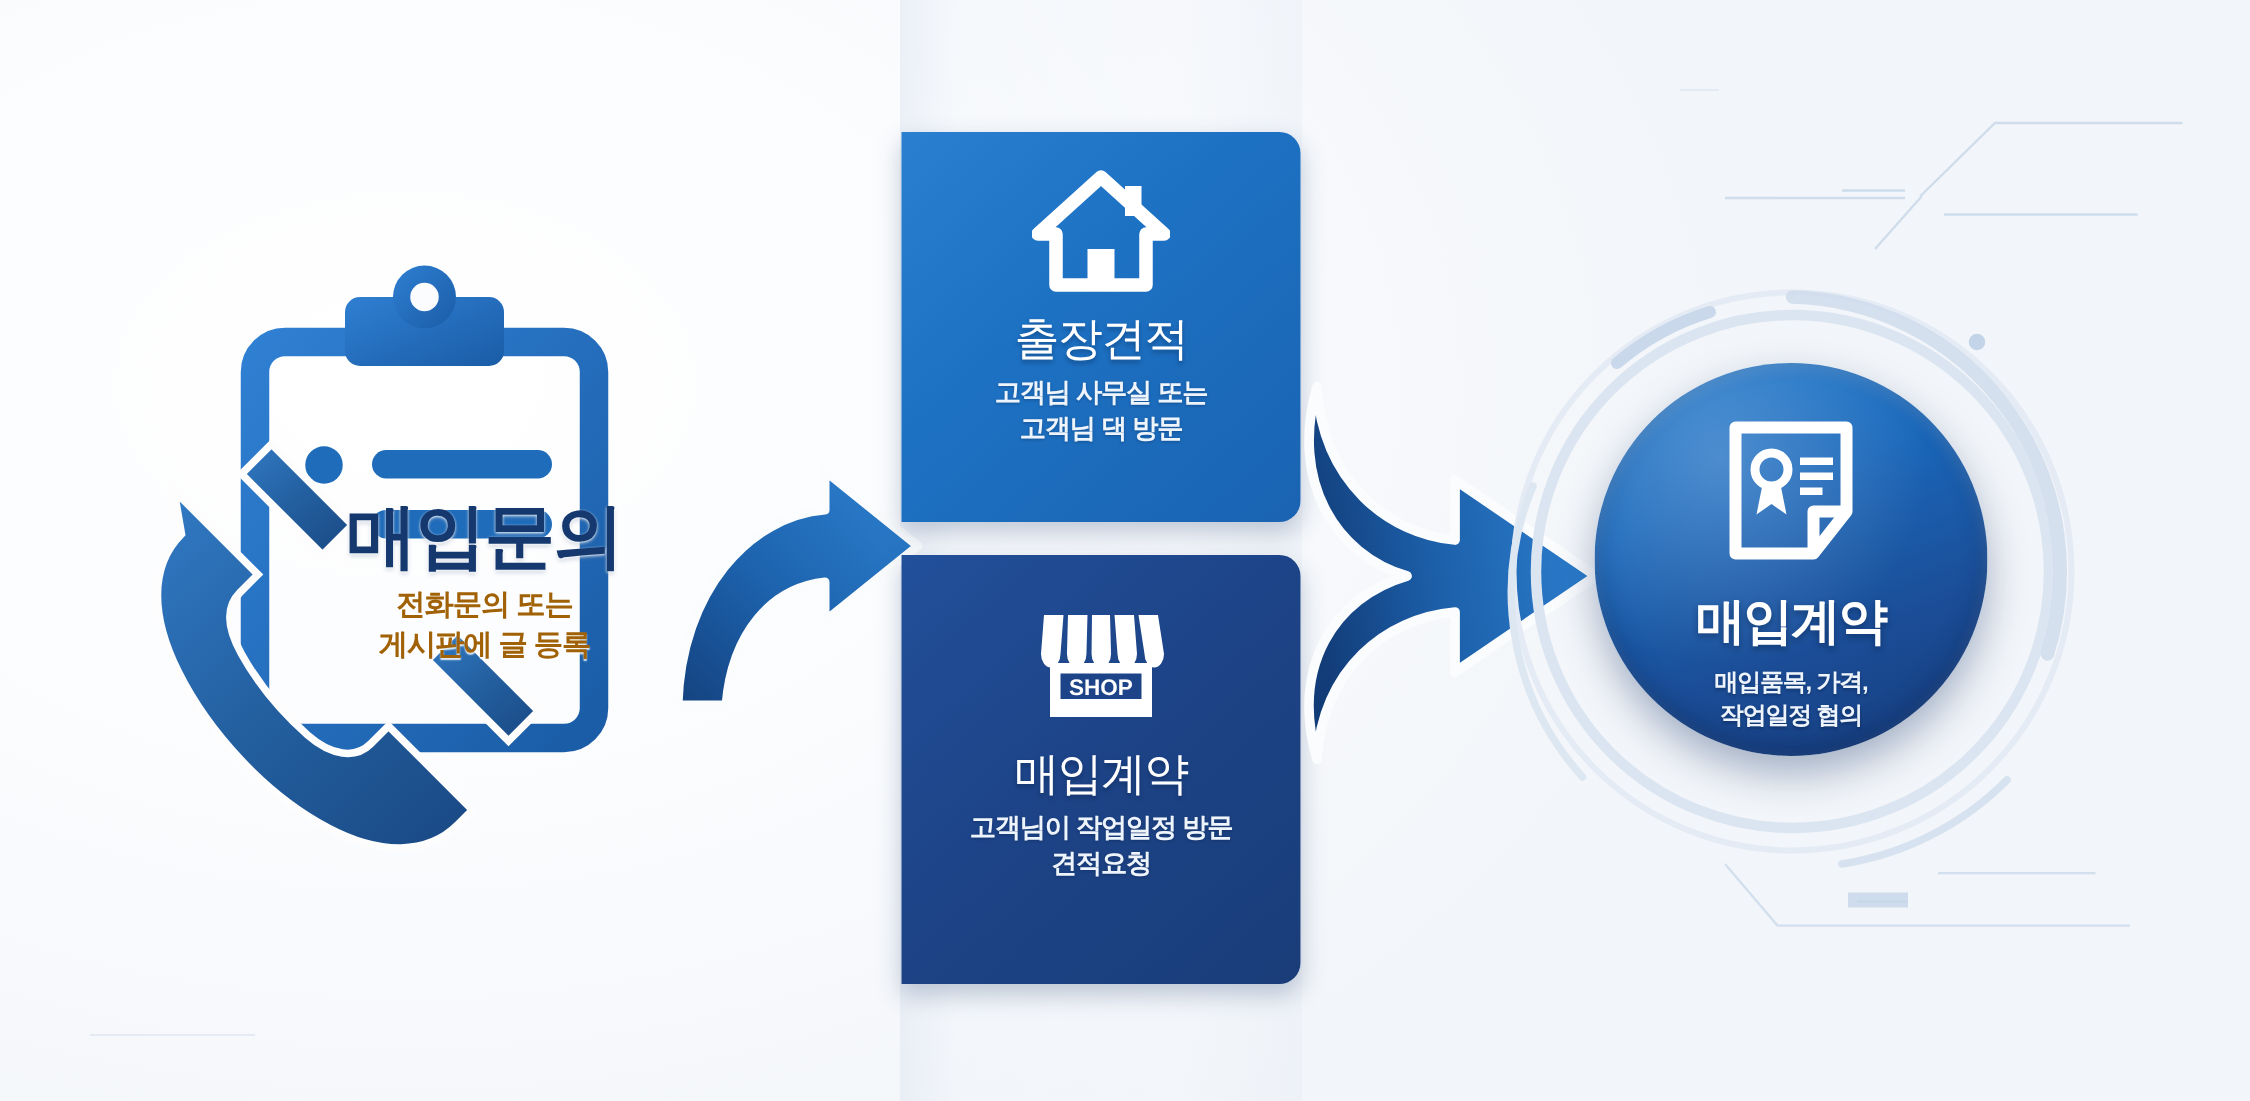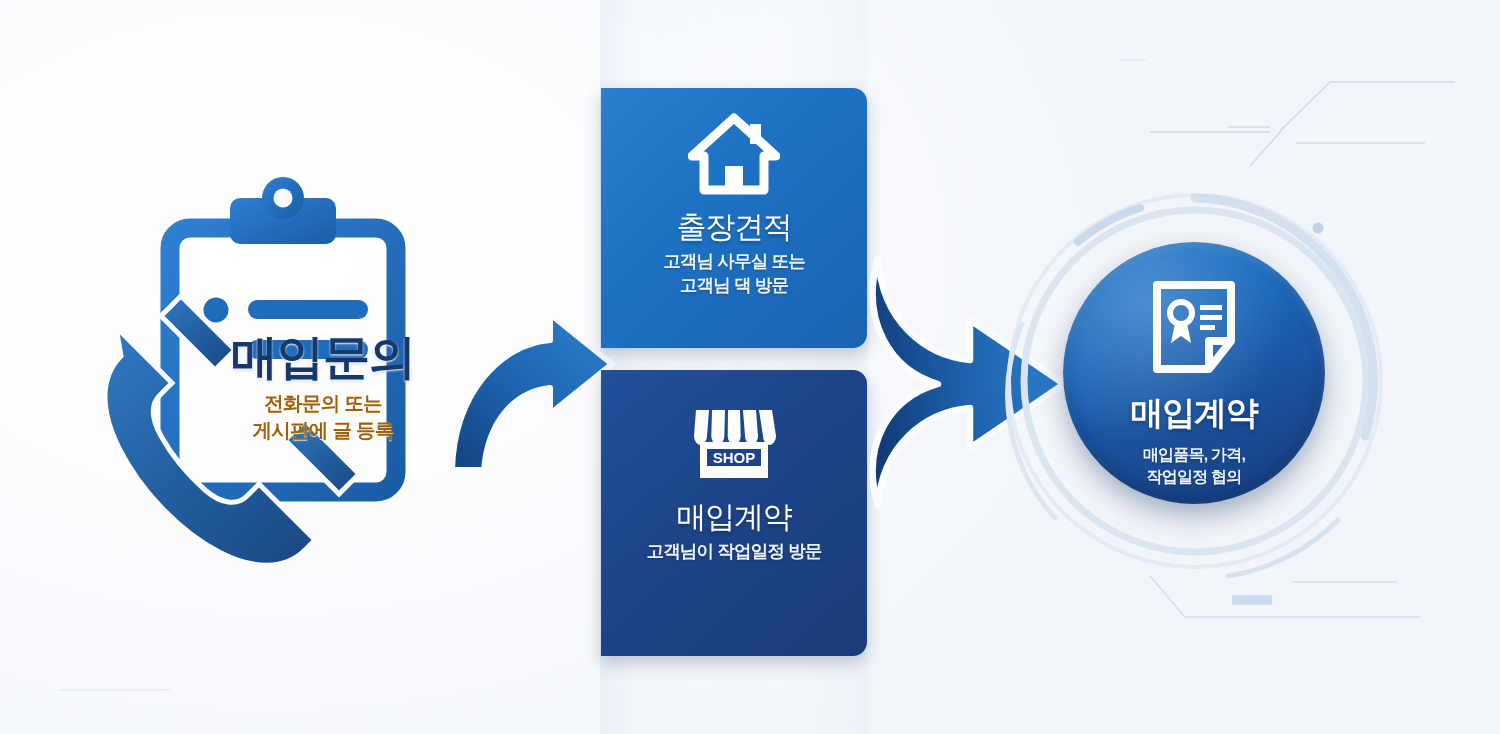--- a/index.html
+++ b/index.html
@@ -188,20 +188,21 @@
           <path d="M73 6 h13 l4 26 a6.5 9 0 0 1 -13 0 z"></path>
         </g>
         <rect x="14" y="38" width="68" height="36" fill="#ffffff"></rect>
         <rect x="21" y="45" width="54" height="17" fill="#1d4488"></rect>
         <text x="48" y="59" text-anchor="middle" font-family="Liberation Sans, sans-serif" font-size="15" font-weight="bold" fill="#ffffff">SHOP</text>
       </svg>
     </div>
     <div class="card-title">매입계약</div>
     <div class="card-sub">
       <div>고객님이 작업일정 방문</div>
+      <div>견적요청</div>
     </div>
   </div>
 
   <svg class="arrow2" viewBox="0 0 225 265">
     <defs>
       <linearGradient id="gArr2" x1="0" y1="0.5" x2="1" y2="0.3">
         <stop offset="0" stop-color="#123c78"></stop>
           <stop offset="0.42" stop-color="#1c5fa9"></stop>
           <stop offset="1" stop-color="#2d80d0"></stop>
       </linearGradient>

